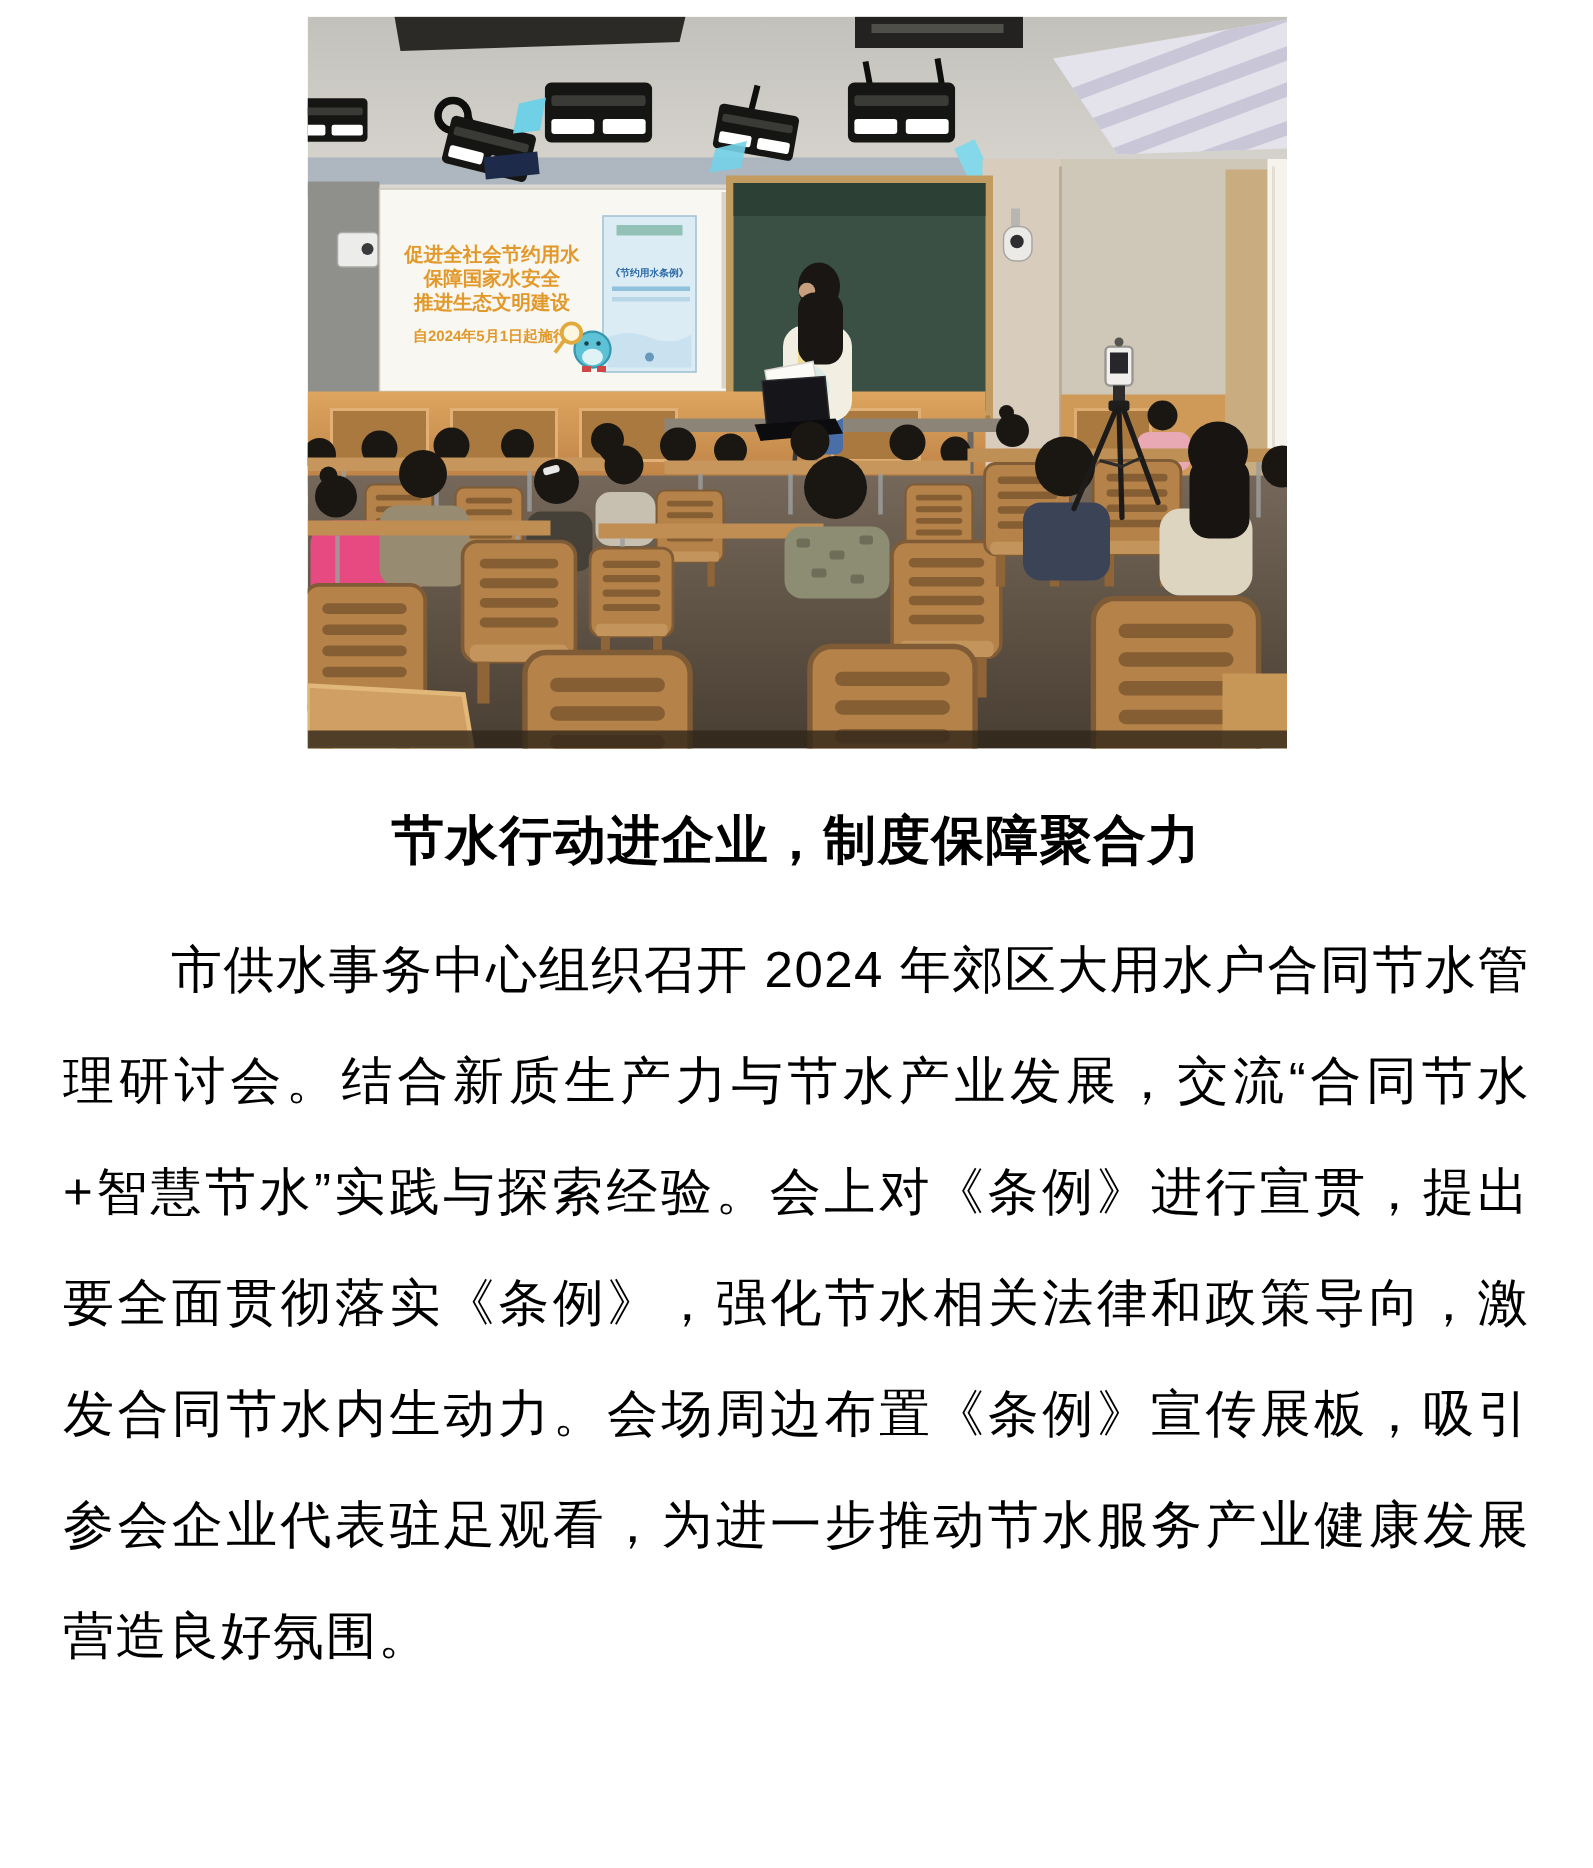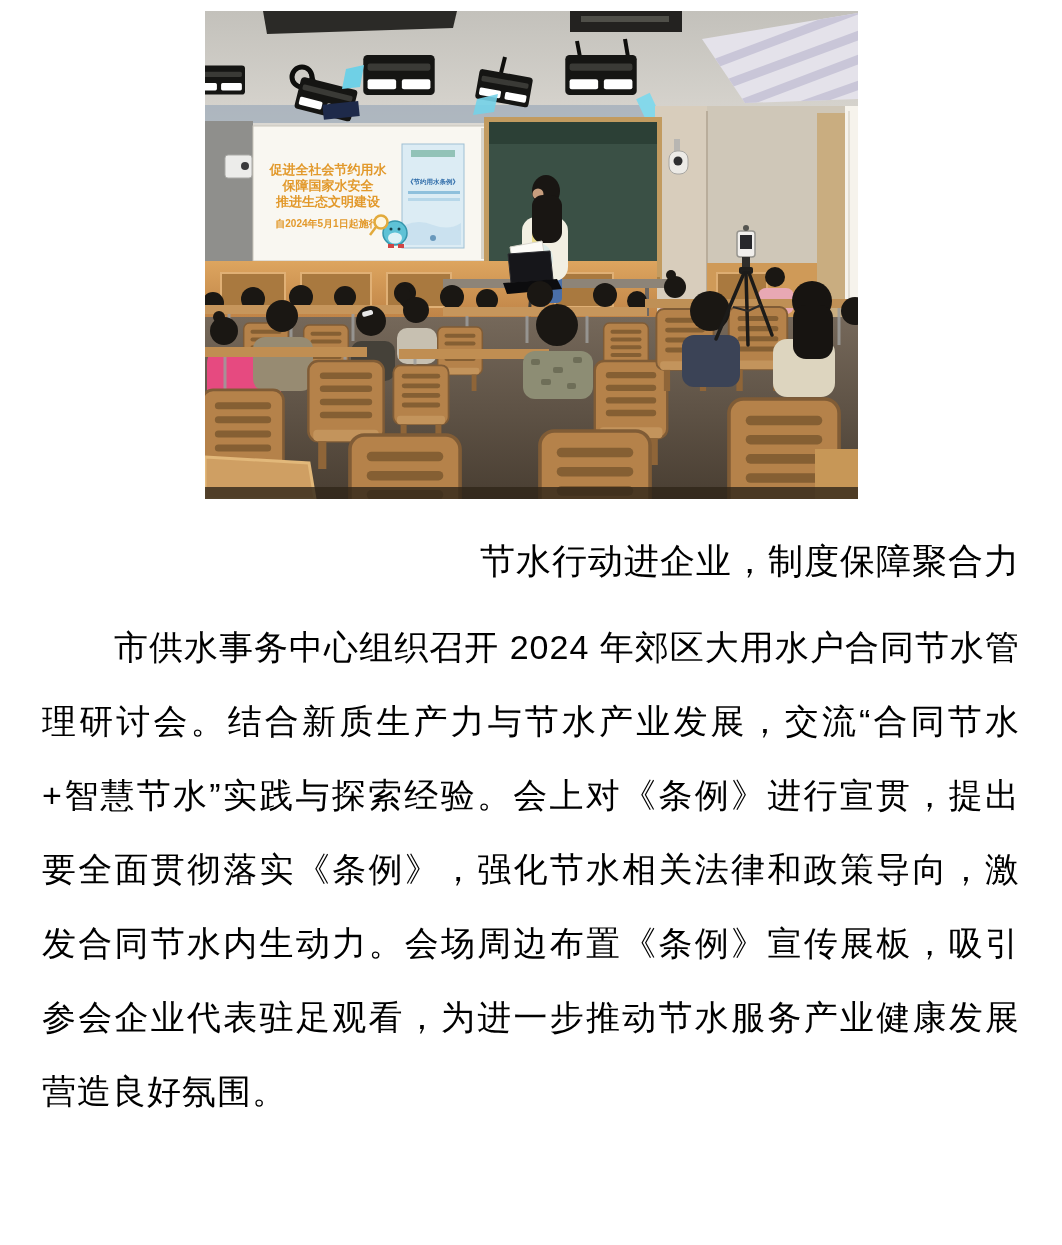--- a/index.html
+++ b/index.html
@@ -10,21 +10,21 @@
   .page{padding:10px 42px 0 42px;}
   .body-text{
     font-size:34px;line-height:77px;letter-spacing:1px;
     text-align:justify;text-justify:inter-character;margin:0;
   }
   .body-text.tight{line-height:74px;}
   .body-text.indent{text-indent:72px;}
   figure.photo{margin:1px auto 0;width:653px;height:512px;padding:0;overflow:hidden;}
   figure.photo svg{display:block;}
   h2.heading{
-    font-size:35px;font-weight:normal;text-align:right;
+    font-size:35px;font-weight:bold;text-align:center;
     margin:16px 0 0 0;line-height:44px;letter-spacing:1px;
   }
   #para2{margin-top:27px;}
 </style>
 </head>
 <body>
 
 <main class="page">
 
 

